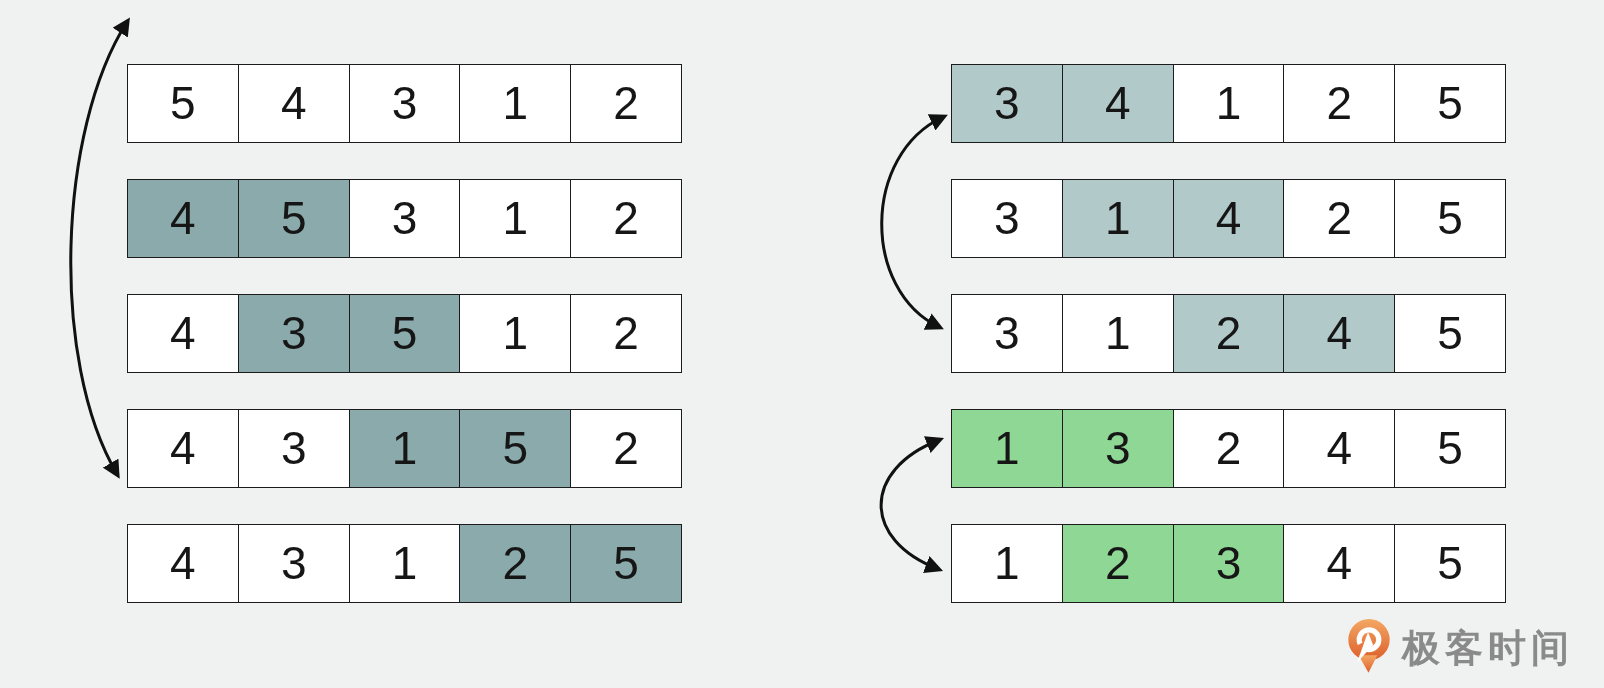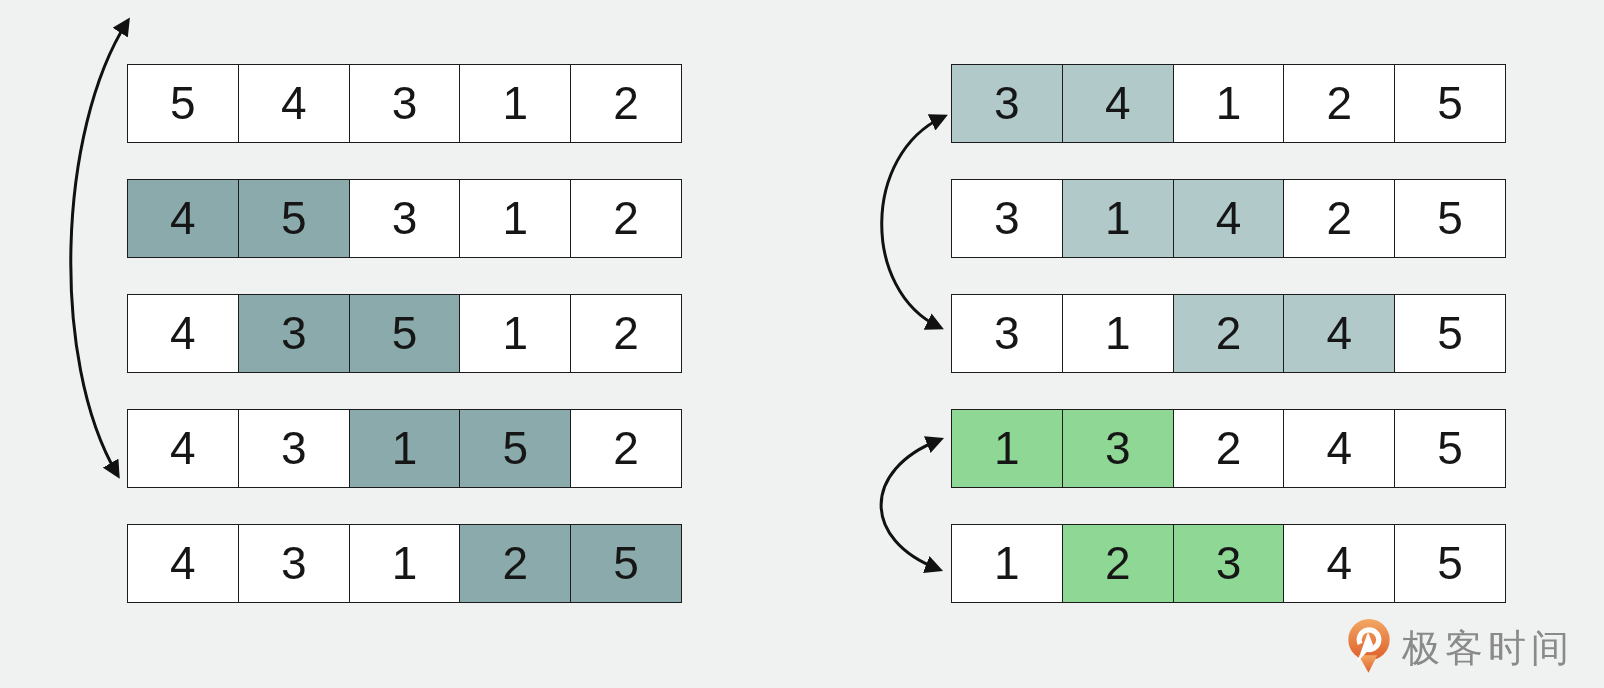--- a/index.html
+++ b/index.html
@@ -47,21 +47,21 @@
 
   .logo {
     position: absolute; left: 1346px; top: 618px;
     display: flex; align-items: center;
   }
   .logo-icon { width: 46px; height: 60px; display: block; }
   .logo-text {
     margin-left: 10px;
     font-size: 38px;
     letter-spacing: 5px;
-    font-weight: 400;
+    font-weight: 700;
     color: var(--logo_text, #8a8a8a);
     white-space: nowrap;
     line-height: 60px;
   }
 </style>
 </head>
 <body>
 
 <div id="canvas">
 

